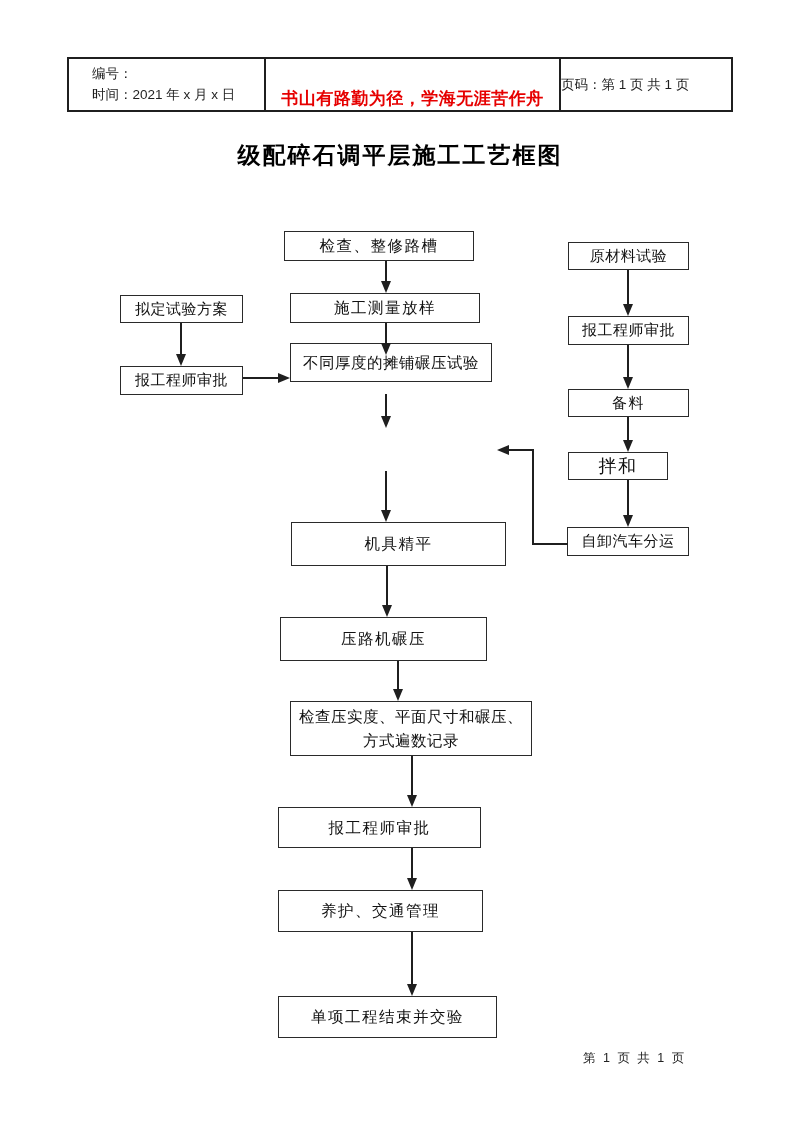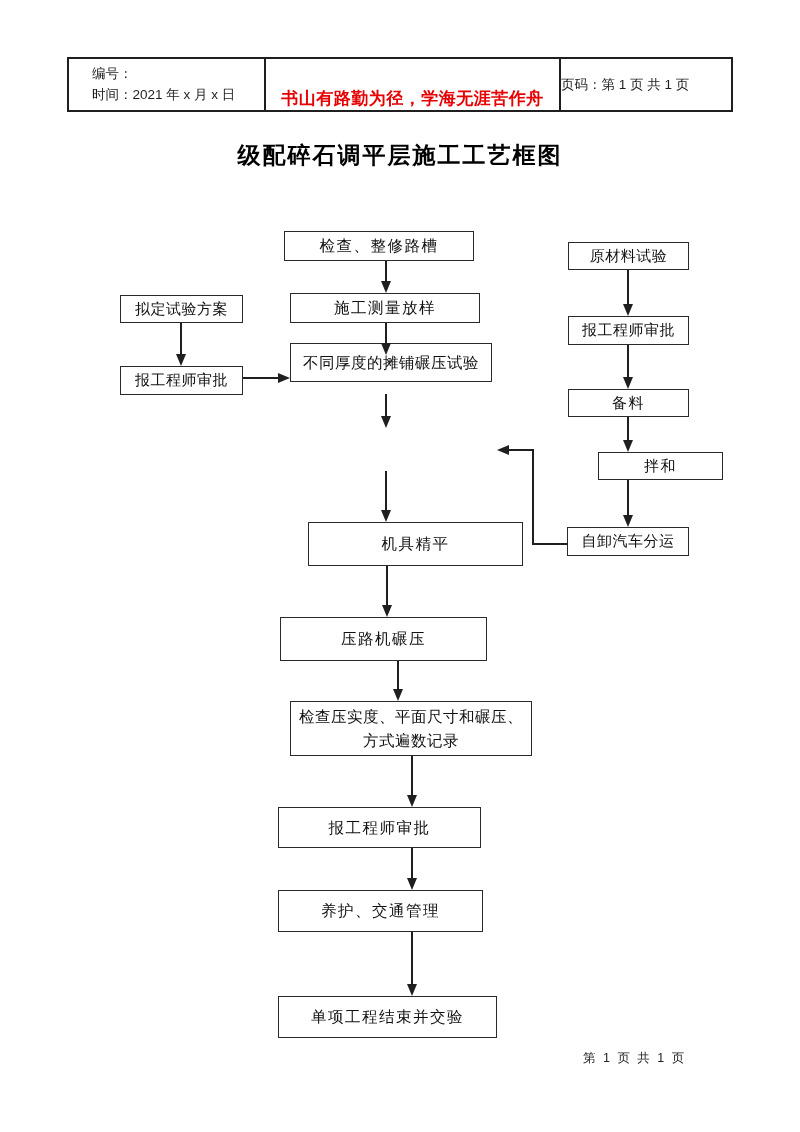--- a/index.html
+++ b/index.html
@@ -56,34 +56,34 @@
     <div class="hdr-cell hdr-c3">
       <div>页码：第 1 页  共 1 页</div>
     </div>
   </div>
 
   <div class="doc-title">级配碎石调平层施工工艺框图</div>
 
   <div class="node" style="left:284px;top:231px;width:190px;height:30px">检查、整修路槽</div>
   <div class="node" style="left:290px;top:293px;width:190px;height:30px">施工测量放样</div>
   <div class="node" style="left:290px;top:343px;width:202px;height:39px;letter-spacing:0.5px">不同厚度的摊铺碾压试验</div>
-  <div class="node" style="left:308px;top:522px;width:215px;height:44px">机具精平</div>
+  <div class="node" style="left:291px;top:522px;width:215px;height:44px">机具精平</div>
   <div class="node" style="left:280px;top:617px;width:207px;height:44px">压路机碾压</div>
   <div class="node" style="left:290px;top:701px;width:242px;height:55px;letter-spacing:0.5px">检查压实度、平面尺寸和碾压、方式遍数记录</div>
   <div class="node" style="left:278px;top:807px;width:203px;height:41px">报工程师审批</div>
   <div class="node" style="left:278px;top:890px;width:205px;height:42px">养护、交通管理</div>
   <div class="node" style="left:278px;top:996px;width:219px;height:42px">单项工程结束并交验</div>
 
   <div class="node" style="left:120px;top:295px;width:123px;height:28px;font-size:15px;letter-spacing:0.5px">拟定试验方案</div>
   <div class="node" style="left:120px;top:366px;width:123px;height:29px;font-size:15px;letter-spacing:0.5px">报工程师审批</div>
 
   <div class="node" style="left:568px;top:242px;width:121px;height:28px;font-size:15px;letter-spacing:0.5px">原材料试验</div>
   <div class="node" style="left:568px;top:316px;width:121px;height:29px;font-size:15px;letter-spacing:0.5px">报工程师审批</div>
   <div class="node" style="left:568px;top:389px;width:121px;height:28px;font-size:15px">备料</div>
-  <div class="node" style="left:598px;top:452px;width:125px;height:28px;font-size:15px">拌和</div>
+  <div class="node" style="left:568px;top:452px;width:100px;height:28px;font-size:18px">拌和</div>
   <div class="node" style="left:567px;top:527px;width:122px;height:29px;font-size:15px;letter-spacing:0.5px">自卸汽车分运</div>
 
   <div>
       <div class="vline" style="left:385px;top:261px;height:22px"></div>
       <div class="ah-down" style="left:381px;top:281px"></div>
     </div>
   <div>
       <div class="vline" style="left:385px;top:323px;height:22px"></div>
       <div class="ah-down" style="left:381px;top:343px"></div>
     </div>

